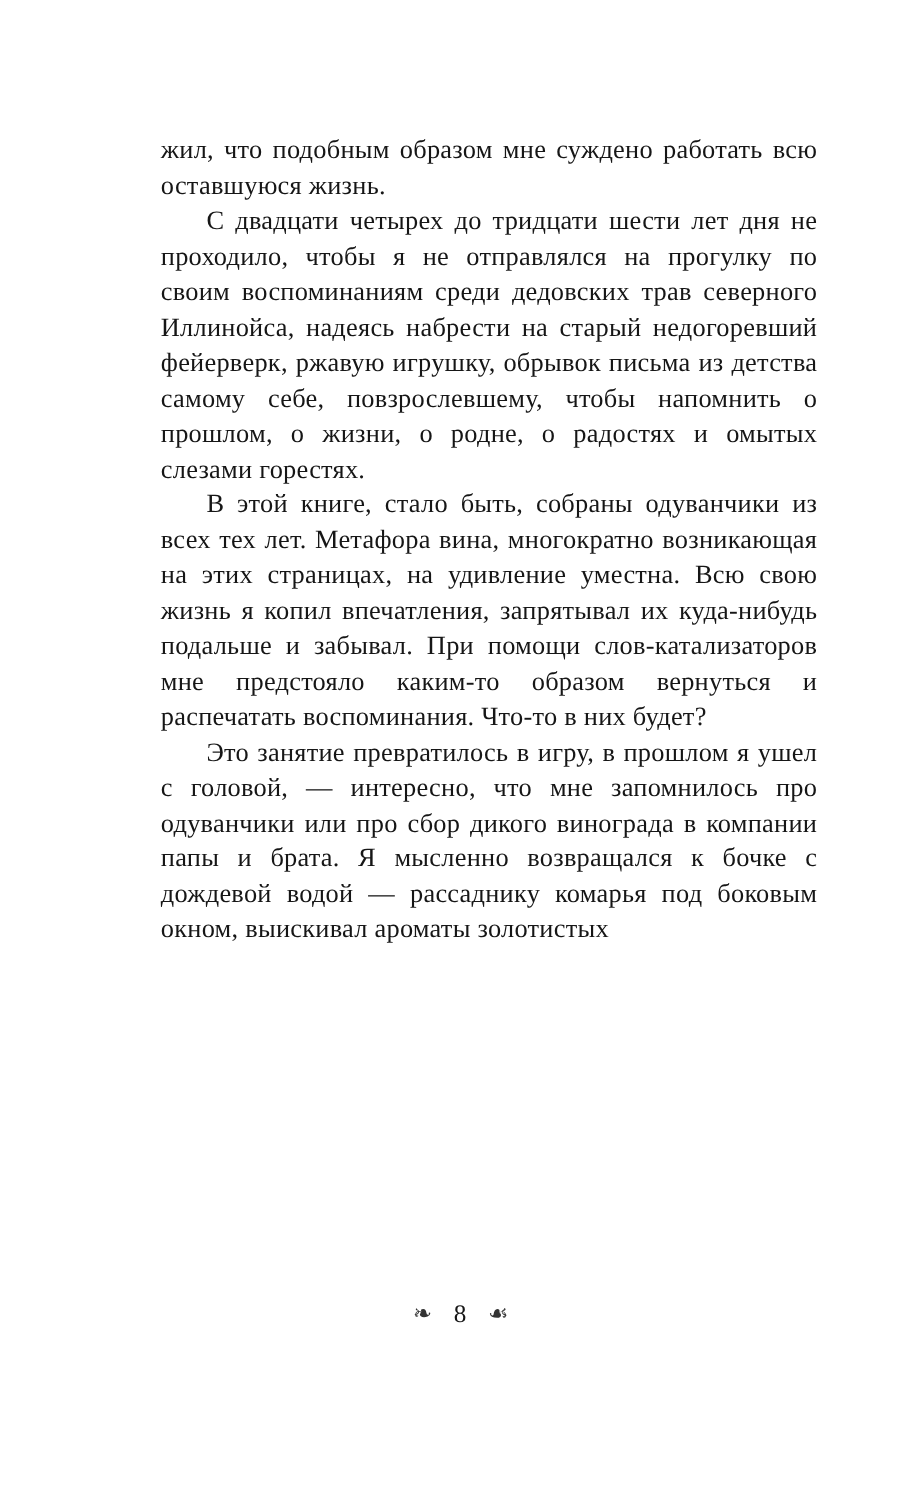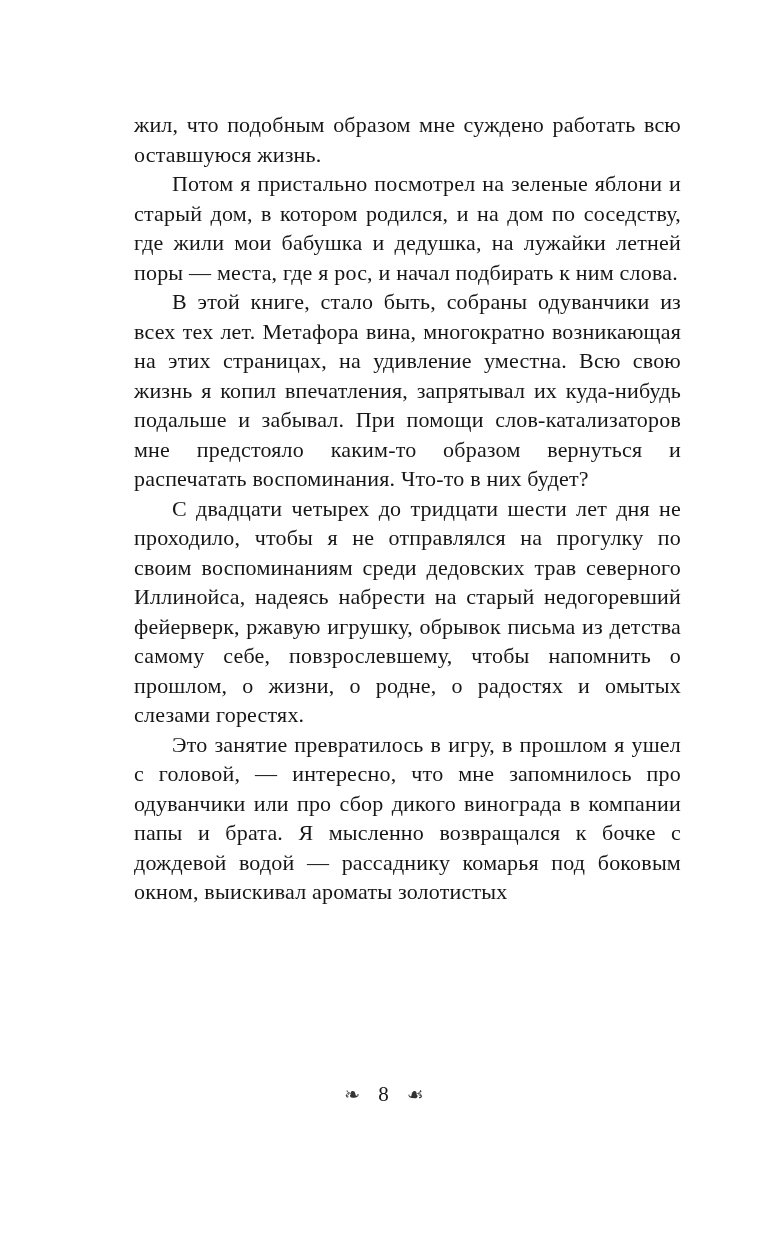--- a/index.html
+++ b/index.html
@@ -60,23 +60,22 @@
     color: #161616;
   }
 </style>
 </head>
 <body>
 
 <div class="page">
 
   <div class="text-block">
       <p class="no-indent">жил, что подобным образом мне суждено работать всю оставшуюся жизнь.</p>
-      <p>Потом я пристально посмотрел на зеленые яблони и старый дом, в котором родился, и на дом по соседству, где жили мои бабушка и дедушка, на лужайки летней поры — места, где я рос, и начал подбирать к ним слова.</p>
+      <p>С двадцати четырех до тридцати шести лет дня не проходило, чтобы я не отправлялся на прогулку по своим воспоминаниям среди дедовских трав северного Иллинойса, надеясь набрести на старый недогоревший фейерверк, ржавую игрушку, обрывок письма из детства самому себе, повзрослевшему, чтобы напомнить о прошлом, о жизни, о родне, о радостях и омытых слезами горестях.</p>
       <p>В этой книге, стало быть, собраны одуванчики из всех тех лет. Метафора вина, многократно возникающая на этих страницах, на удивление уместна. Всю свою жизнь я копил впечатления, запрятывал их куда-нибудь подальше и забывал. При помощи слов-катализаторов мне предстояло каким-то образом вернуться и распечатать воспоминания. Что-то в них будет?</p>
-      <p>С двадцати четырех до тридцати шести лет дня не проходило, чтобы я не отправлялся на прогулку по своим воспоминаниям среди дедовских трав северного Иллинойса, надеясь набрести на старый недогоревший фейерверк, ржавую игрушку, обрывок письма из детства самому себе, повзрослевшему, чтобы напомнить о прошлом, о жизни, о родне, о радостях и омытых слезами горестях.</p>
       <p>Это занятие превратилось в игру, в прошлом я ушел с головой, — интересно, что мне запомнилось про одуванчики или про сбор дикого винограда в компании папы и брата. Я мысленно возвращался к бочке с дождевой водой — рассаднику комарья под боковым окном, выискивал ароматы золотистых</p>
     </div>
 
   <div class="footer">
     <span class="inner">
       <span class="fleuron">❧</span>
       <span class="page-number">8</span>
       <span class="fleuron">☙</span>
     </span>
   </div>

